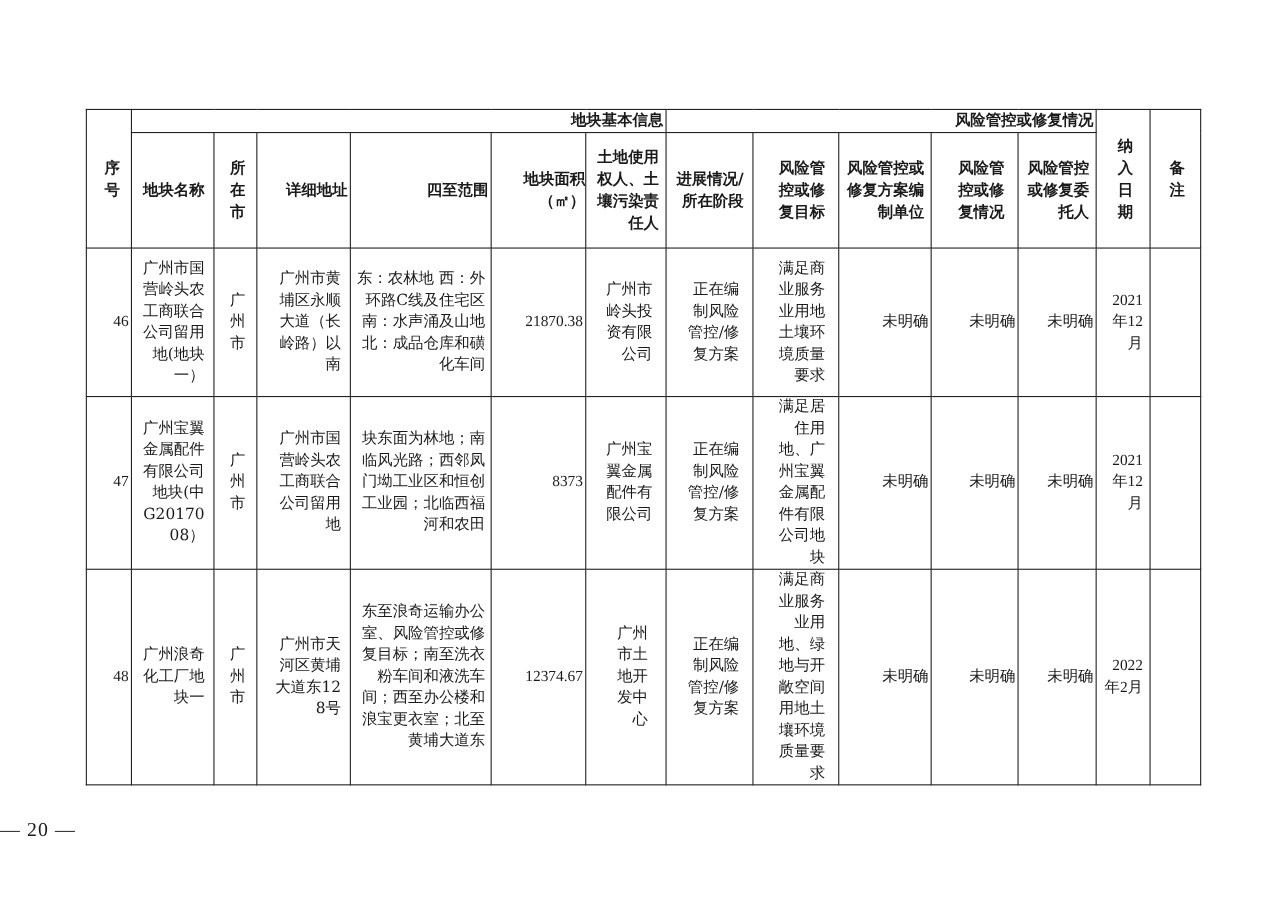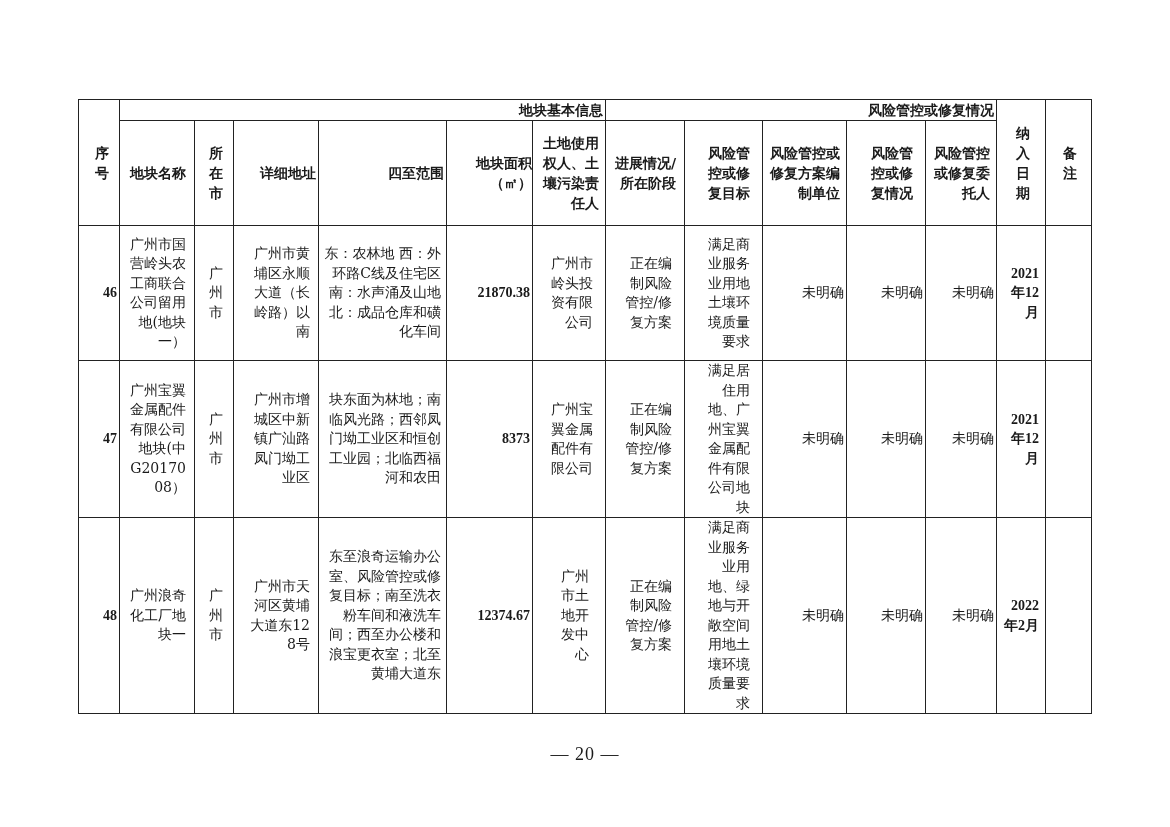--- a/index.html
+++ b/index.html
@@ -14,23 +14,23 @@
     border: 1px solid #222; padding: 0 2px; text-align: right; vertical-align: middle;
     font-size: 14px; line-height: 19.5px; word-break: break-all; overflow: hidden;
   }
   table.doc-table th { font-weight: bold; font-family: "DejaVu Sans", "Liberation Sans", sans-serif; font-size: 14px; line-height: 20px; }
   table.doc-table { border: 1.5px solid #111; }
   .hdr-group { height: 21px; }
   .hdr-sub { height: 105px; }
   .row-46 { height: 135px; }
   .row-47 { height: 136px; }
   .row-48 { height: 188px; }
-  .num { font-family: "Liberation Serif", "DejaVu Serif", serif; font-size: 15px; font-weight: bold; }
+  .num { font-family: "Liberation Serif", "DejaVu Serif", serif; font-size: 15px; }
   .page-number {
-    position: absolute; left: 0; width: 1170px; top: 744px; text-align: center;
+    position: absolute; left: 0; width: 1170px; top: 744px; 
     font-family: "Liberation Serif", "DejaVu Serif", serif; font-size: 18px; letter-spacing: 1px;
   }
 </style>
 </head>
 <body>
 
 <table class="doc-table">
   <colgroup>
     <col style="width:41px">
       <col style="width:75px">
@@ -83,21 +83,21 @@
       <td>未明确</td>
       <td>未明确</td>
       <td>未明确</td>
       <td class="num" style="padding:0 6px">2021年12月</td>
       <td></td>
     </tr>
     <tr class="row-47">
       <td class="num">47</td>
       <td style="padding:0 8px">广州宝翼金属配件有限公司地块(中G2017008）</td>
       <td style="padding:0 10px">广州市</td>
-      <td style="padding:0 8px">广州市增城区中新镇广汕路凤门坳工业区</td>
+      <td style="padding:0 8px">广州市国营岭头农工商联合公司留用地</td>
       <td style="padding:0 5px">块东面为林地；南临风光路；西邻凤门坳工业区和恒创工业园；北临西福河和农田</td>
       <td class="num">8373</td>
       <td style="padding:0 12px">广州宝翼金属配件有限公司</td>
       <td style="padding:0 12px">正在编制风险管控/修复方案</td>
       <td style="padding:0 12px">满足居住用地、广州宝翼金属配件有限公司地块</td>
       <td>未明确</td>
       <td>未明确</td>
       <td>未明确</td>
       <td class="num" style="padding:0 6px">2021年12月</td>
       <td></td>

